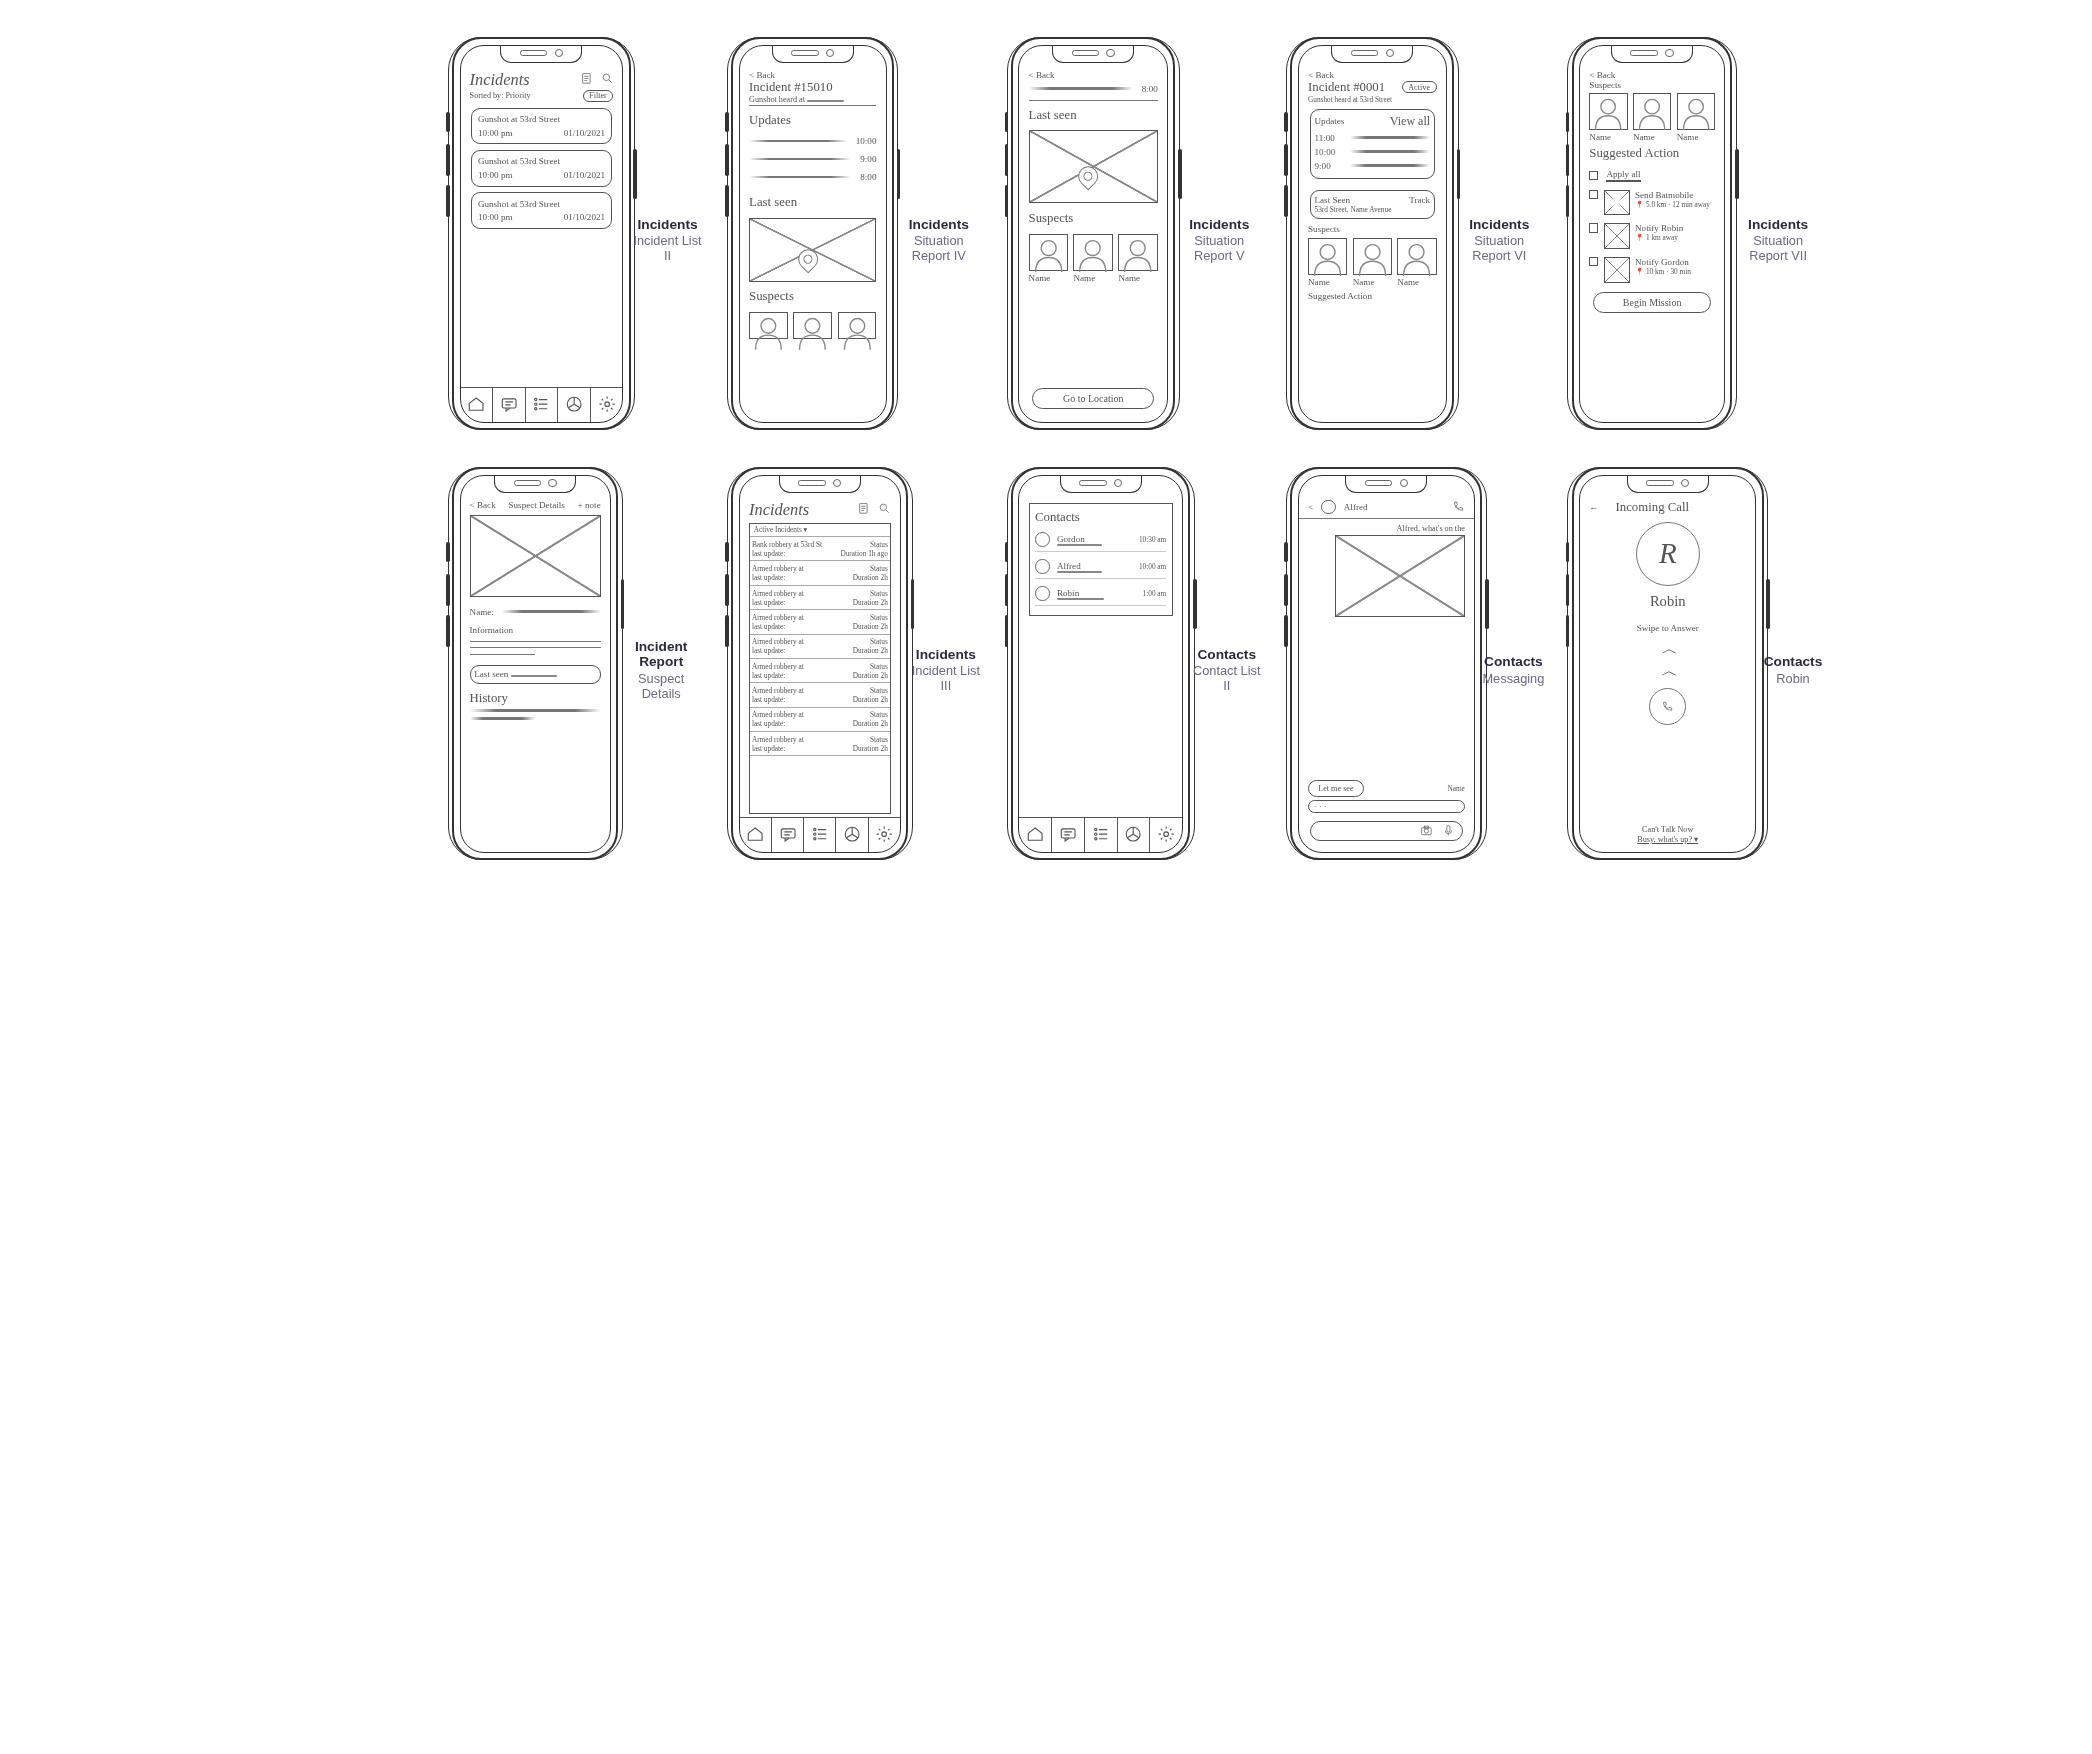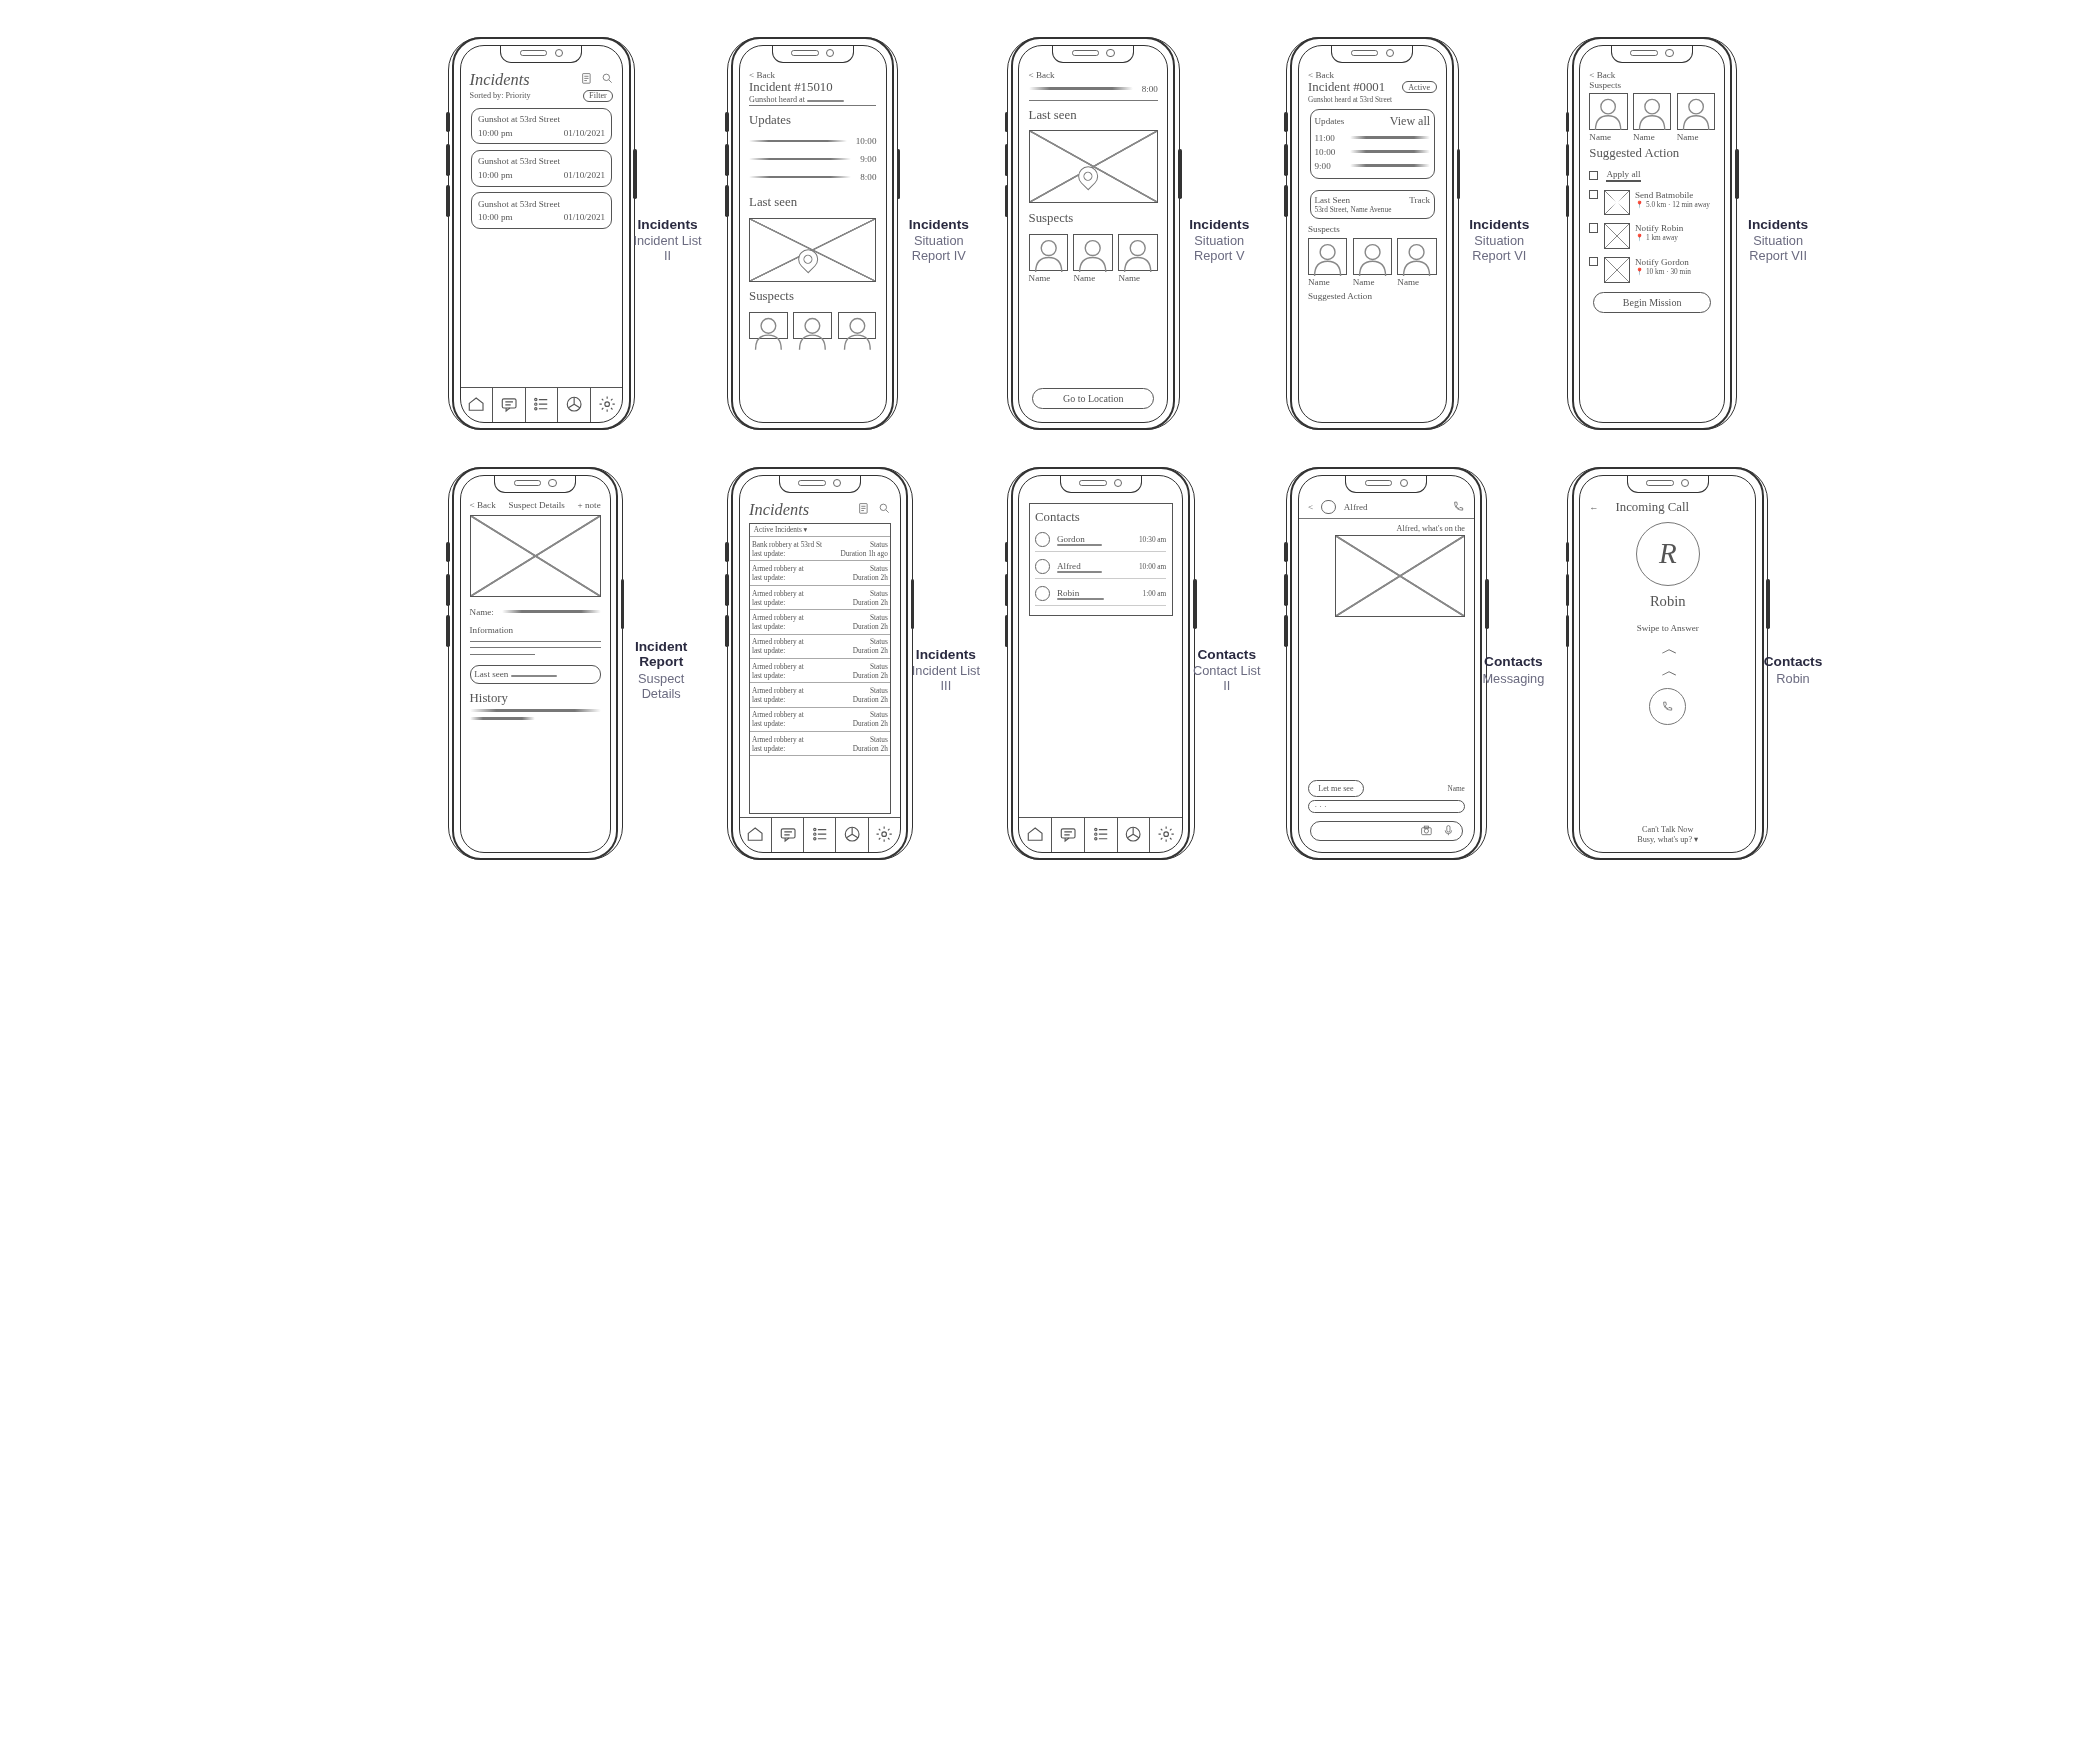--- a/index.html
+++ b/index.html
@@ -779,21 +779,21 @@
     <div style="text-align:center;font-size:14.6px">Robin</div>
     <div style="text-align:center;margin-top:12.8px">Swipe to Answer</div>
     <div style="text-align:center;margin:5.5px 0;font-size:16.4px;letter-spacing:-3.7px">︿<br>︿</div>
     <div style="width:37px;height:37px;border:1.8px solid #777;border-radius:50%;margin:0 auto;display:flex;align-items:center;justify-content:center">
               <svg class="icon" viewBox="0 0 24 24">
                 <path d="M5 4 C5 14 10 19 20 19 L20 15 L15 14 L13 16 C10 15 9 14 8 11 L10 9 L9 4 Z"></path>
               </svg>
             </div>
     <div style="flex:1"></div>
     <div style="text-align:center;font-size:8.2px">Can't Talk Now</div>
-    <div style="text-align:center;font-size:8.2px;">Busy, what's up? ▾</div>
+    <div style="text-align:center;font-size:8.2px;text-decoration:underline">Busy, what's up? ▾</div>
           </div>
         </div>
   </div>
       <div class="caption">
         <div class="cap-t">Contacts</div>
         <div class="cap-s">Robin</div>
       </div>
     </div>
   </div>
 

